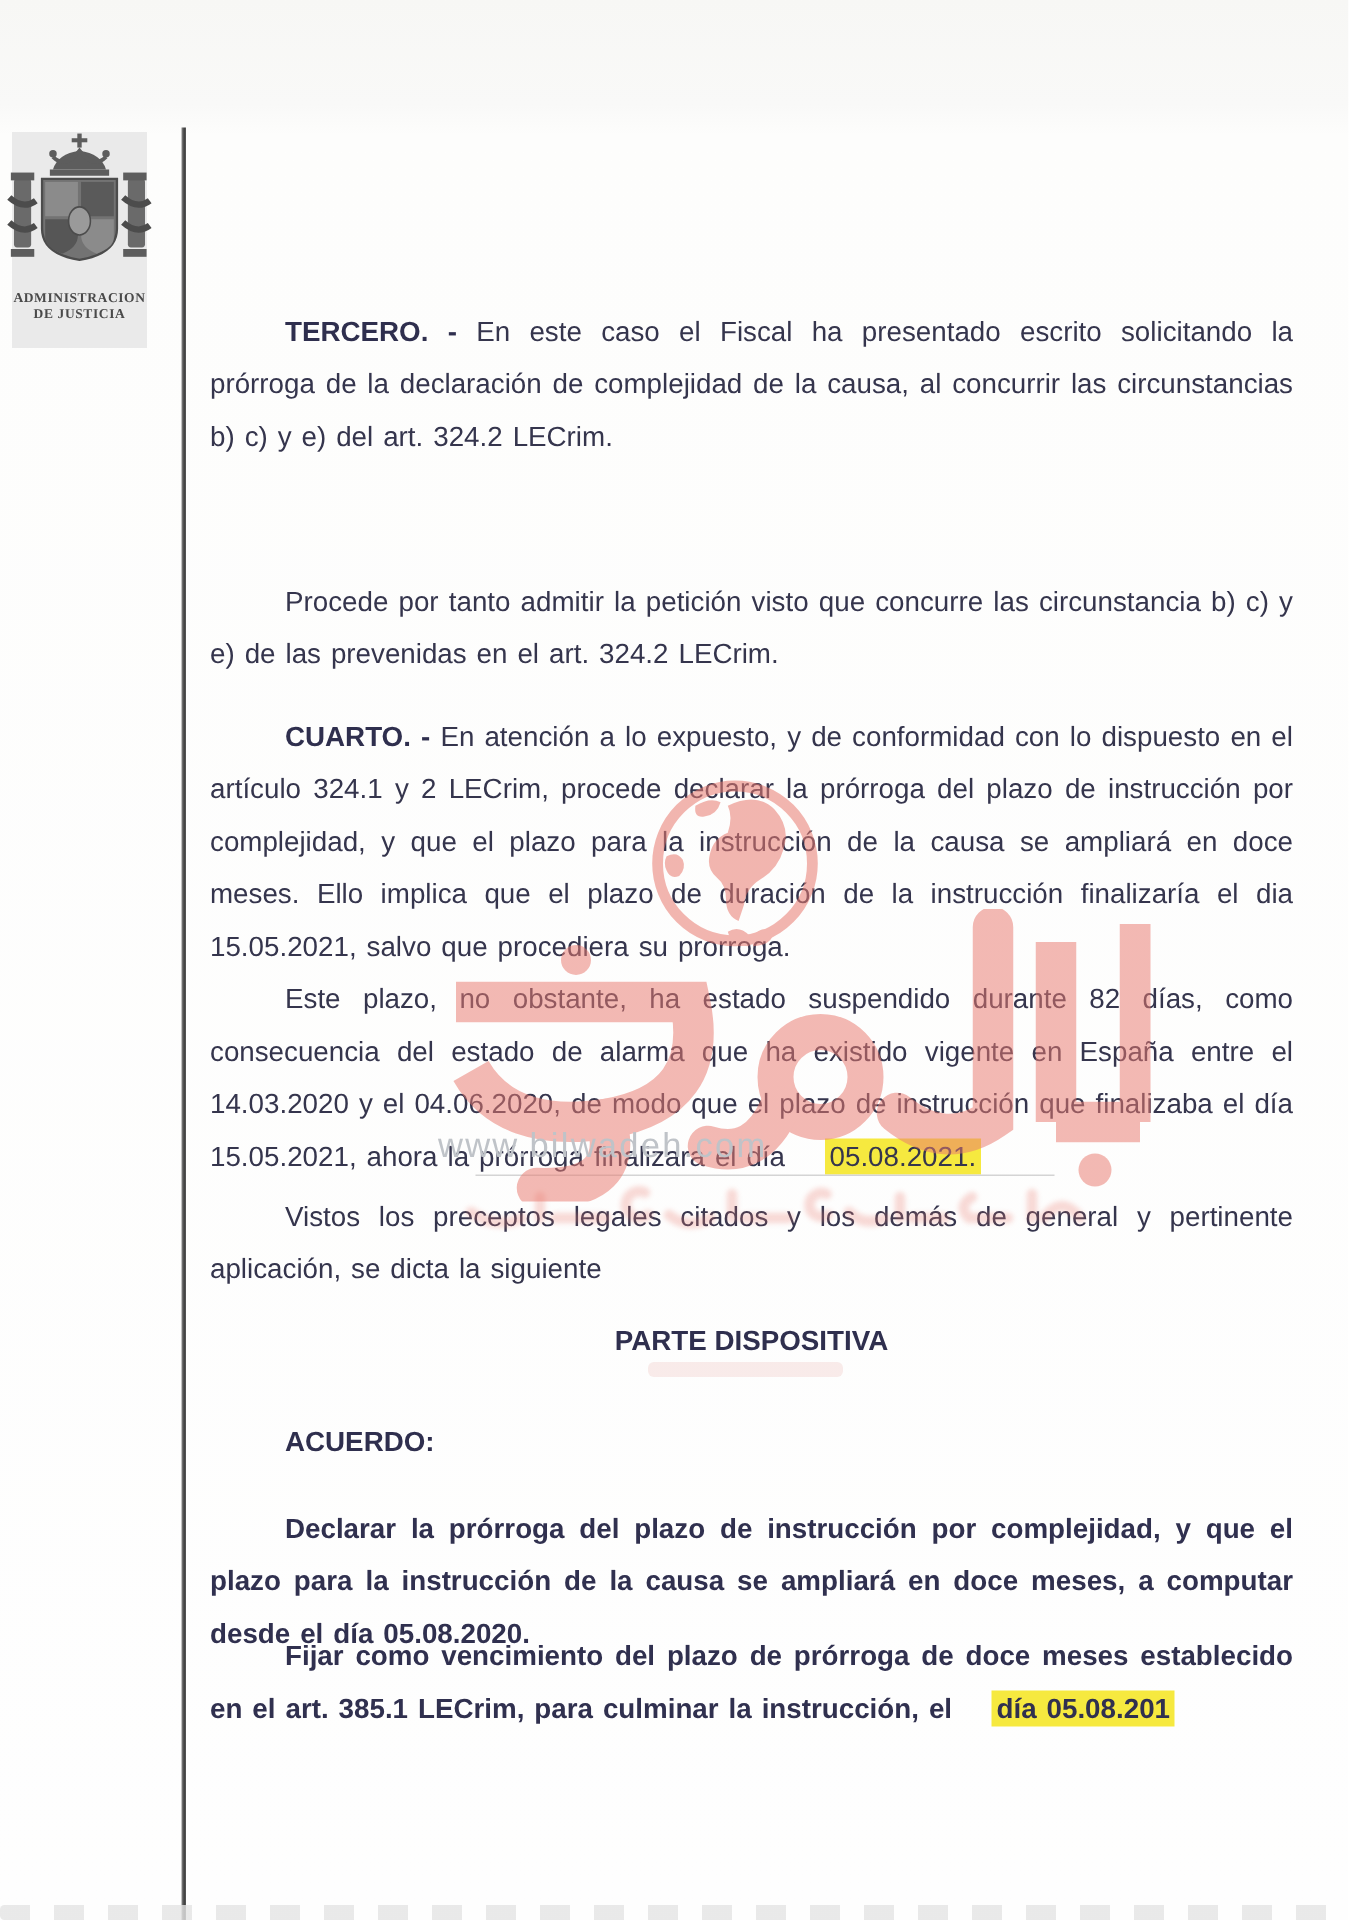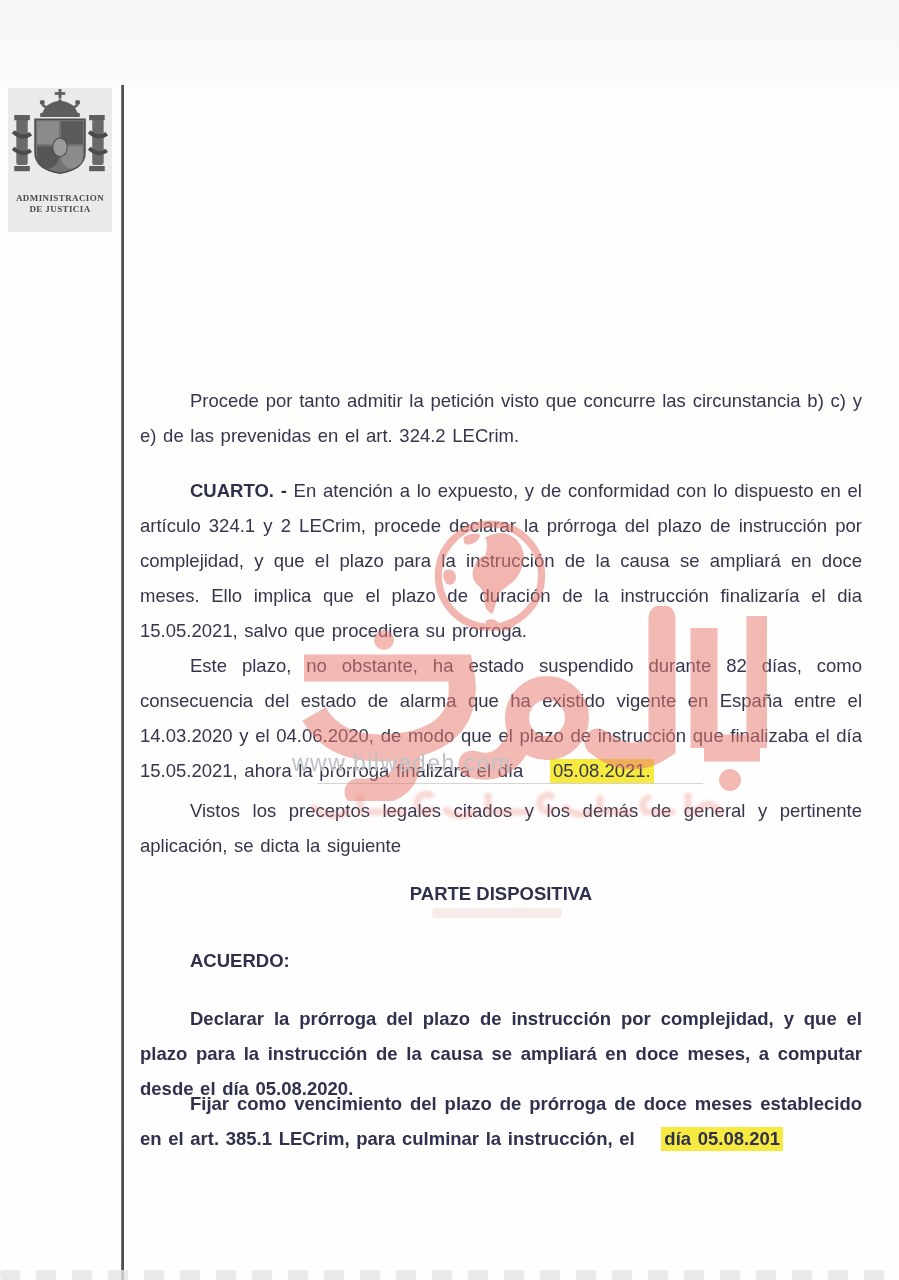--- a/index.html
+++ b/index.html
@@ -10,21 +10,21 @@
   .page{
     position:relative;
     width:899px;height:1280px;
     margin:0 auto;
     background:linear-gradient(180deg,#f7f7f5 0px,#f9f9f8 70px,#fdfdfc 90px,#fefefe 100%);
     overflow:hidden;
     color:#35354d;
   }
   
   .crest-block{
-    position:absolute;left:8px;top:88px;width:104px;height:144px;
+    position:absolute;left:8px;top:88px;width:90px;height:144px;
     background:#eaeaea;
     display:flex;flex-direction:column;align-items:center;
   }
   .crest-block svg{display:block;}
   .crest-caption{
     font-family:"Liberation Serif", serif;
     font-weight:bold;font-size:9px;line-height:11px;
     color:#4a4a4a;text-align:center;letter-spacing:.4px;
     margin-top:1px;
   }
@@ -132,20 +132,23 @@
     </svg>
     <div class="crest-caption">
       <div>ADMINISTRACION</div>
       <div>DE JUSTICIA</div>
     </div>
   </div>
 
   <div class="vrule"></div>
 
 
+  <div class="para" style="top:203px;">
+    <span class="lead">TERCERO. -</span><span> En este caso el Fiscal ha presentado escrito solicitando la prórroga de la declaración de complejidad de la causa, al concurrir las circunstancias b) c) y e) del art. 324.2 LECrim.</span>
+  </div>
 
 
   <div class="para" style="top:383px;">Procede por tanto admitir la petición visto que concurre las circunstancia b) c) y e) de las prevenidas en el art. 324.2 LECrim.</div>
 
   <div class="para" style="top:473px;">
     <span class="lead">CUARTO. -</span><span> En atención a lo expuesto, y de conformidad con lo dispuesto en el artículo 324.1 y 2 LECrim, procede declarar la prórroga del plazo de instrucción por complejidad, y que el plazo para la instrucción de la causa se ampliará en doce meses. Ello implica que el plazo de duración de la instrucción finalizaría el dia 15.05.2021, salvo que procediera su prorroga.</span>
   </div>
 
   <div class="para" style="top:648px;">
     <span>Este plazo, no obstante, ha estado suspendido durante 82 días, como consecuencia del estado de alarma que ha existido vigente en España entre el 14.03.2020 y el 04.06.2020, de modo que el plazo de instrucción que finalizaba el día 15.05.2021, ahora la prórroga finalizara el día </span><span class="hl">05.08.2021.</span>

